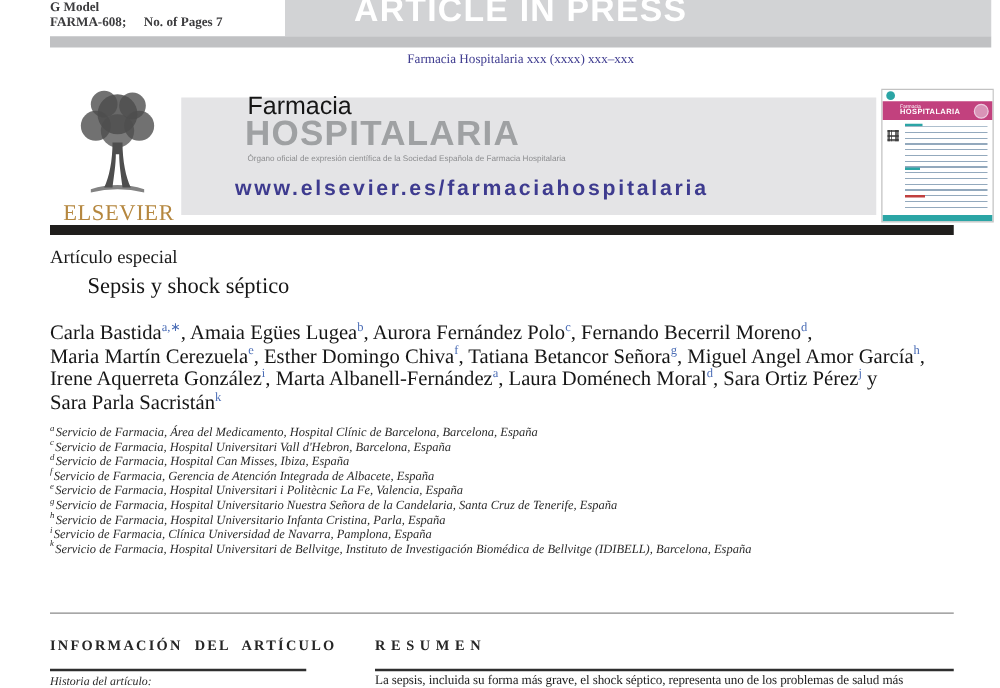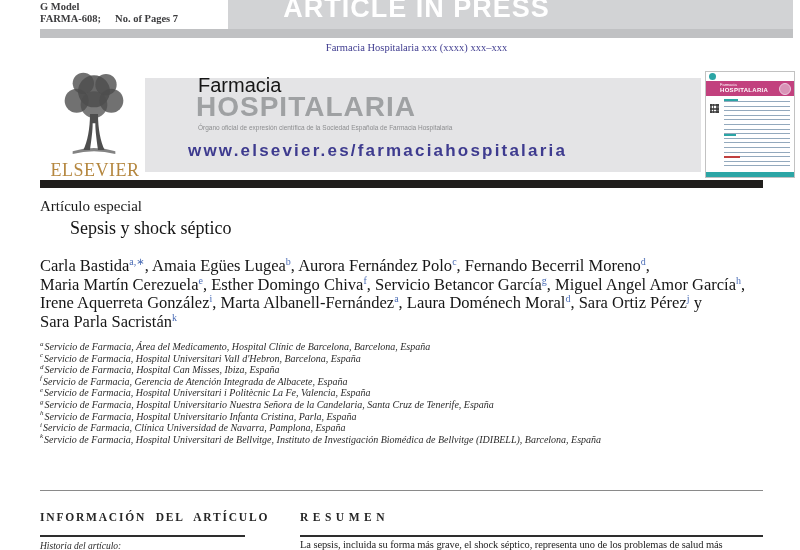--- a/index.html
+++ b/index.html
@@ -140,21 +140,21 @@
     </div>
   </div>
 
   <div class="black-bar"></div>
 
   <div class="section-label">Artículo especial</div>
   <div class="article-title">Sepsis y shock séptico</div>
 
   <div class="authors">
     <div><span class="author"><span>Carla Bastida</span><sup>a,∗</sup><span>, </span></span><span class="author"><span>Amaia Egües Lugea</span><sup>b</sup><span>, </span></span><span class="author"><span>Aurora Fernández Polo</span><sup>c</sup><span>, </span></span><span class="author"><span>Fernando Becerril Moreno</span><sup>d</sup><span>,</span></span></div>
-    <div><span class="author"><span>Maria Martín Cerezuela</span><sup>e</sup><span>, </span></span><span class="author"><span>Esther Domingo Chiva</span><sup>f</sup><span>, </span></span><span class="author"><span>Servicio Betancor García</span><sup>g</sup><span>, </span></span><span class="author"><span>Miguel Angel Amor García</span><sup>h</sup><span>,</span></span></div>
+    <div><span class="author"><span>Maria Martín Cerezuela</span><sup>e</sup><span>, </span></span><span class="author"><span>Esther Domingo Chiva</span><sup>f</sup><span>, </span></span><span class="author"><span>Tatiana Betancor Señora</span><sup>g</sup><span>, </span></span><span class="author"><span>Miguel Angel Amor García</span><sup>h</sup><span>,</span></span></div>
     <div><span class="author"><span>Irene Aquerreta González</span><sup>i</sup><span>, </span></span><span class="author"><span>Marta Albanell-Fernández</span><sup>a</sup><span>, </span></span><span class="author"><span>Laura Doménech Moral</span><sup>d</sup><span>, </span></span><span class="author"><span>Sara Ortiz Pérez</span><sup>j</sup><span> y</span></span></div>
     <div><span class="author"><span>Sara Parla Sacristán</span><sup>k</sup><span></span></span></div>
   </div>
 
   <div class="affils">
 
       <div class="affil"><sup>a</sup><span>Servicio de Farmacia, Área del Medicamento, Hospital Clínic de Barcelona, Barcelona, España</span></div>
 
 
       <div class="affil"><sup>c</sup><span>Servicio de Farmacia, Hospital Universitari Vall d'Hebron, Barcelona, España</span></div>

